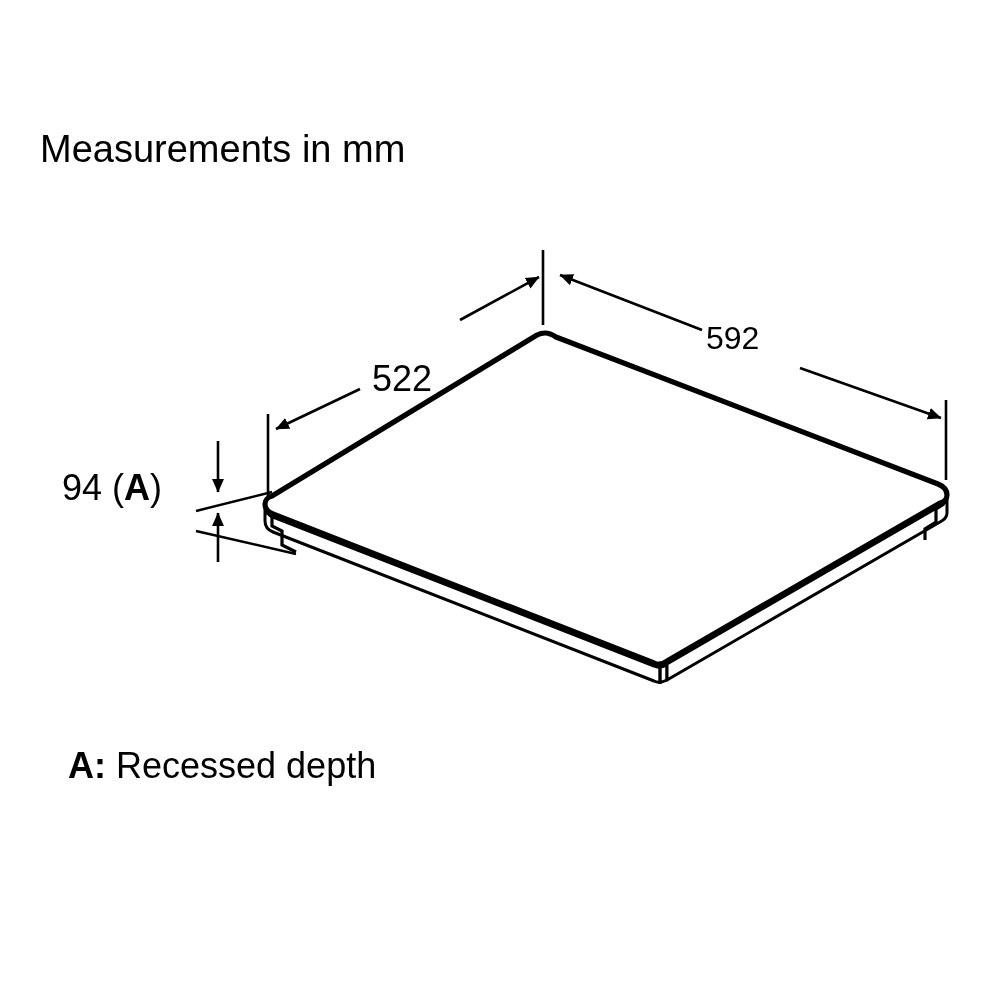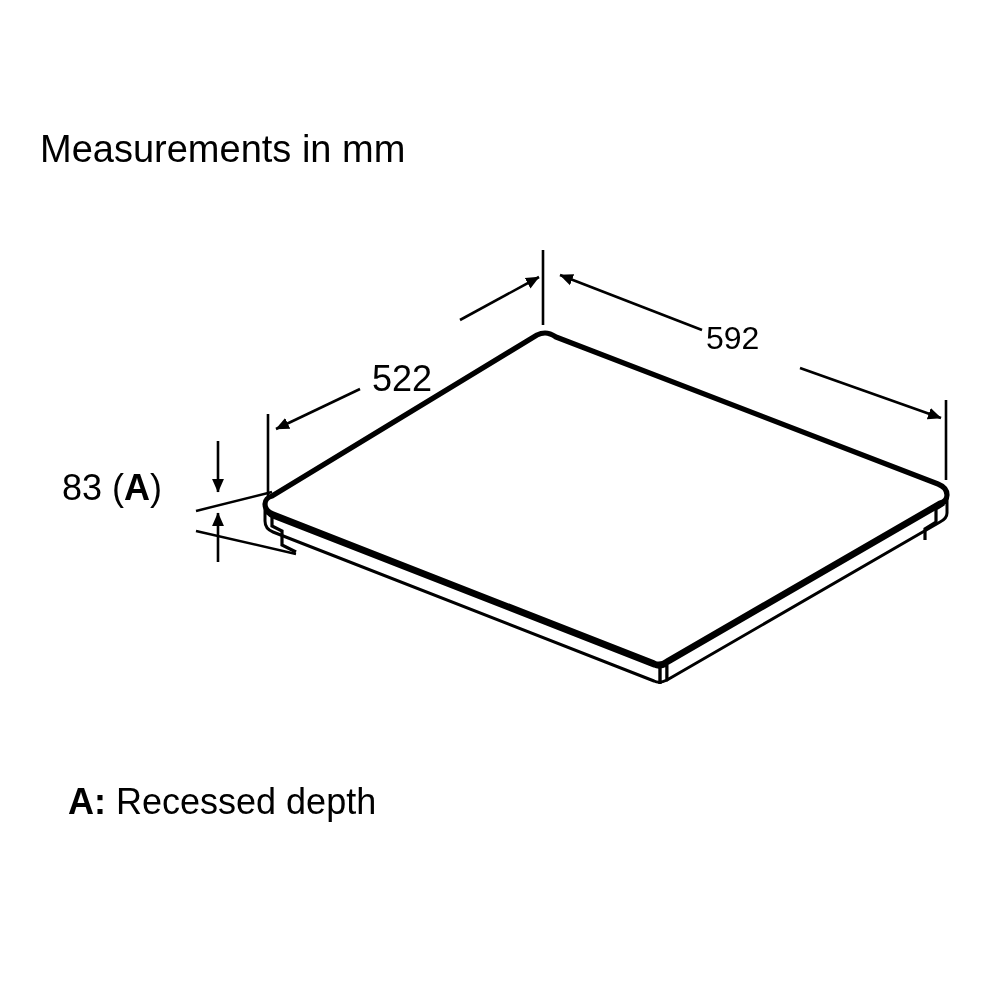--- a/index.html
+++ b/index.html
@@ -57,21 +57,21 @@
     left: 62px;
     top: 470px;
     font-size: 36px;
     font-weight: 400;
   }
   #dim-51-text b {
     font-weight: 700;
   }
   #legend-text {
     left: 68px;
-    top: 784px;
+    top: 748px;
     font-size: 36px;
     font-weight: 400;
   }
   #legend-text b {
     font-weight: 700;
   }
 </style>
 </head>
 <body>
 
@@ -155,17 +155,17 @@
     </g>
 
   </svg>
 
   <div class="txt" id="title-text">Measurements in mm</div>
 
   <div class="txt" id="dim-522-text">522</div>
 
   <div class="txt" id="dim-592-text">592</div>
 
-  <div class="txt" id="dim-51-text"><span>83 (</span><b>A</b><span>)</span></div>
+  <div class="txt" id="dim-51-text"><span>94 (</span><b>A</b><span>)</span></div>
 
   <div class="txt" id="legend-text"><b>A:</b><span> </span><span>Recessed depth</span></div>
 
 </div>
 
 </body></html>

